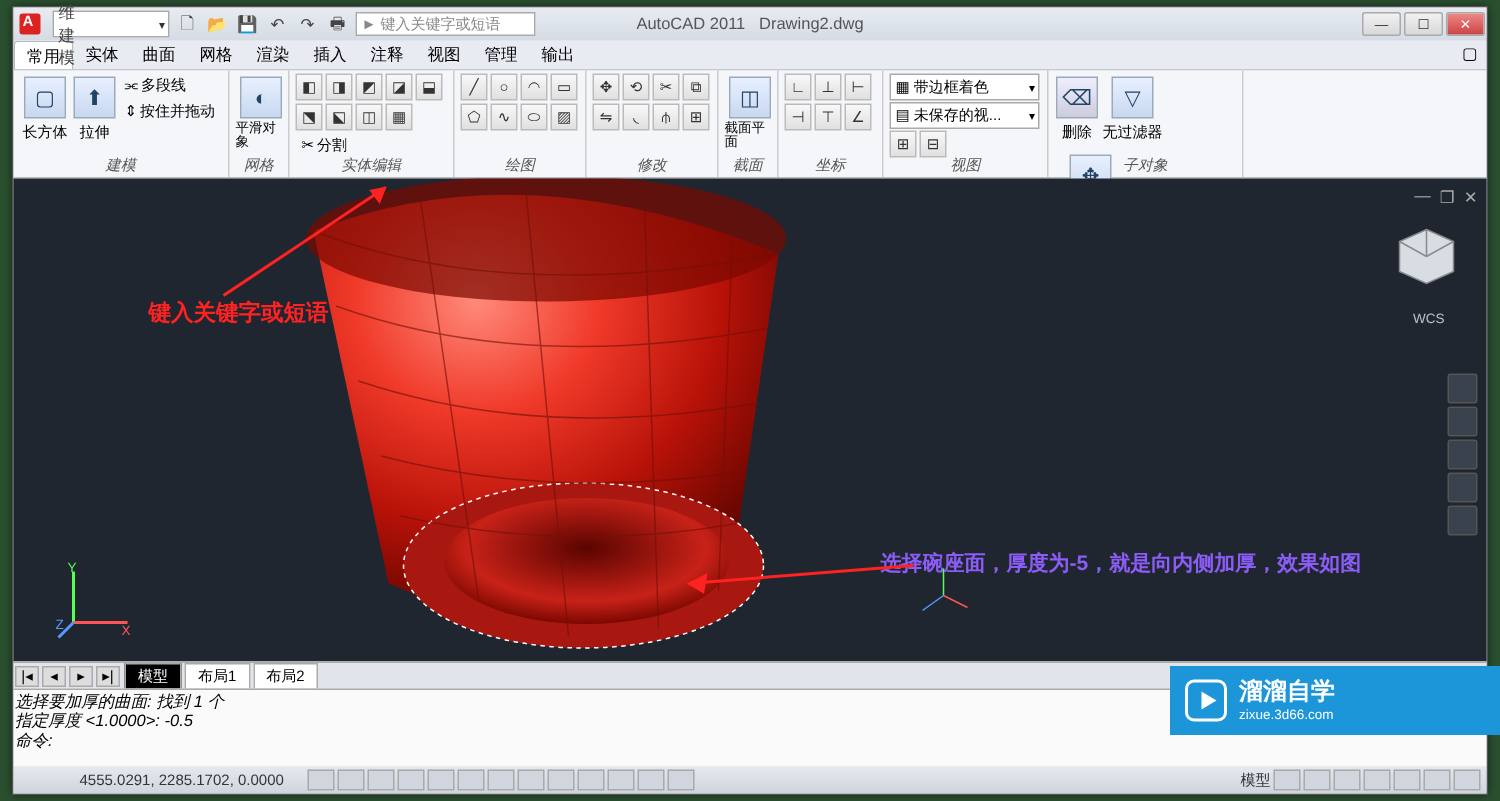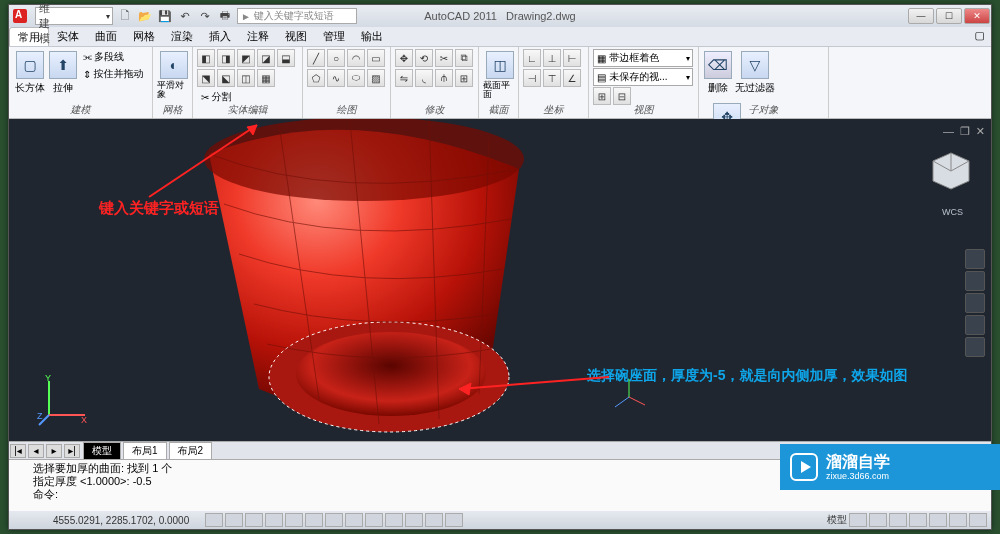--- a/index.html
+++ b/index.html
@@ -22,34 +22,34 @@
 .panel { border-right:1px solid #ccc; padding:2px 4px; display:flex; flex-direction:column; position:relative;}
 .panel .label { position:absolute; bottom:1px; left:0; right:0; text-align:center; font-size:10px; color:#555;font-style:italic;}
 .panel .row { display:flex; gap:2px; flex-wrap:wrap;}
 .bigbtn { width:34px; height:50px; display:flex; flex-direction:column; align-items:center; justify-content:flex-start; padding-top:2px; gap:2px;}
 .bigbtn .ico { width:28px; height:28px; background:linear-gradient(#e8f0ff,#c8d8f0); border:1px solid #9ab; display:flex; align-items:center; justify-content:center; font-size:14px; color:#246;}
 .smbtn { width:18px; height:18px; background:linear-gradient(#f8f8f8,#e0e0e0); border:1px solid #bbb; display:flex; align-items:center; justify-content:center; font-size:10px; color:#333;}
 .txtbtn { height:16px; font-size:10px; padding:0 4px; display:flex; align-items:center; gap:2px;}
 .viewport { position:absolute; top:114px; left:0; right:0; bottom:88px; background:#1f2630; overflow:hidden;}
 .bowl-svg { position:absolute; left:80px; top:-10px; }
 .annot1 { position:absolute; left:90px; top:80px; color:#f22; font-size:15px; font-weight:bold;}
-.annot2 { position:absolute; left:578px; top:248px; color:#0ea5e9; font-size:14px; font-weight:bold;}
+.annot2 { position:absolute; left:578px; top:248px; color:#8b5cf6; font-size:14px; font-weight:bold;}
 .arrow { position:absolute; stroke:#f22; fill:none; }
 .viewcube { position:absolute; right:18px; top:30px; width:44px; height:44px; }
 .wcs { position:absolute; right:28px; top:88px; color:#b8c0cc; font-size:9px;}
 .axis { position:absolute; left:28px; bottom:14px; }
 .sub-axis { position:absolute; right:342px; bottom:24px;}
 .navbar { position:absolute; right:6px; top:130px; width:20px; display:flex; flex-direction:column; gap:2px;}
 .navbar div { width:20px; height:20px; background:#3a424e; border:1px solid #555; border-radius:2px;}
 .inner-close { position:absolute; right:6px; top:6px; color:#aaa; font-size:11px; display:flex; gap:6px;}
 .tabs-bottom { position:absolute; bottom:70px; left:0; right:0; height:18px; background:#e1e4ea; display:flex; align-items:center; font-size:10px; border-top:1px solid #aaa;}
 .tabs-bottom .tnav { width:16px; height:14px; background:#ddd; border:1px solid #aaa; margin:0 1px; display:flex; align-items:center; justify-content:center;}
 .tabs-bottom .tab { padding:1px 8px; background:#fff; border:1px solid #aaa; margin-left:2px;}
 .tabs-bottom .tab.model { background:#000; color:#fff;}
-.cmdline { position:absolute; bottom:18px; left:0; right:0; height:52px; background:#fafafa; border-top:1px solid #aaa; font-size:11px; padding:2px 24px; color:#000; font-family:SimSun,monospace; line-height:13px;}
+.cmdline { position:absolute; bottom:18px; left:0; right:0; height:52px; background:#fafafa; border-top:1px solid #aaa; font-size:11px; padding:2px 1px; color:#000; font-family:SimSun,monospace; line-height:13px;font-style:italic;}
 .statusbar { position:absolute; bottom:0; left:0; right:0; height:18px; background:linear-gradient(#e5e9ef,#cfd5de); display:flex; align-items:center; font-size:10px; color:#333; padding:0 4px; gap:2px;}
 .statusbar .coord { width:150px;margin-left:40px;}
 .statusbar .sbtn { width:18px; height:14px; background:#d0d5de; border:1px solid #aaa;}
 .logo-overlay { position:absolute; right:0; bottom:44px; width:220px; height:46px; background:#1c96d9; display:flex; align-items:center; padding:0 10px; gap:8px;}
 .logo-overlay .play { width:28px; height:28px; border:2px solid #fff; border-radius:6px; display:flex; align-items:center; justify-content:center;}
 .logo-overlay .play:before { content:""; border-left:10px solid #fff; border-top:6px solid transparent; border-bottom:6px solid transparent; margin-left:3px;}
 .logo-overlay .txt { color:#fff; font-size:16px; font-weight:bold; line-height:14px;text-align:right;}
 .logo-overlay .sub { color:#fff; font-size:9px; display:block;}
 .cmd-arrow { position:absolute; bottom:30px; left:130px; }
 .dropdown-combo { height:18px; background:#fff; border:1px solid #aaa; font-size:10px; padding:0 14px 0 3px; display:flex; align-items:center; position:relative;}

